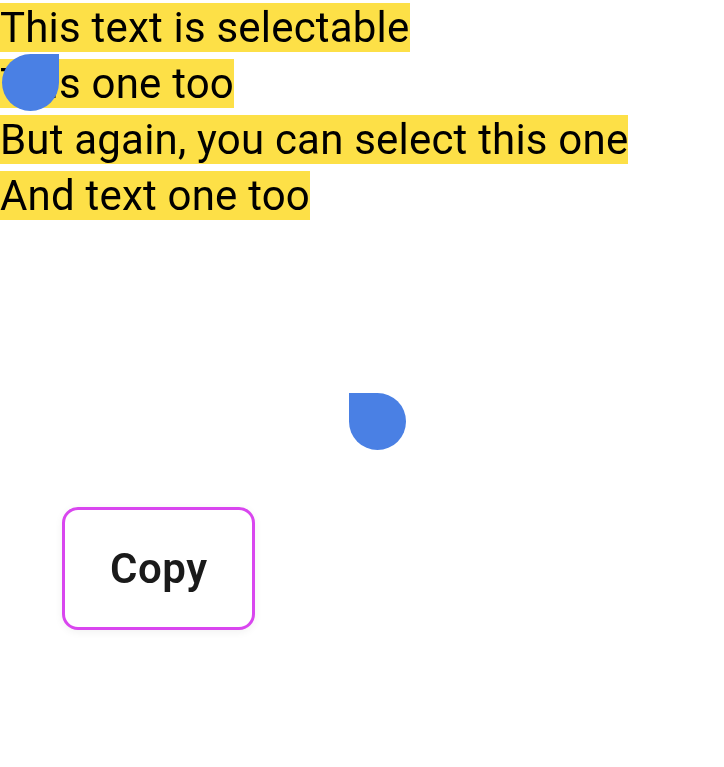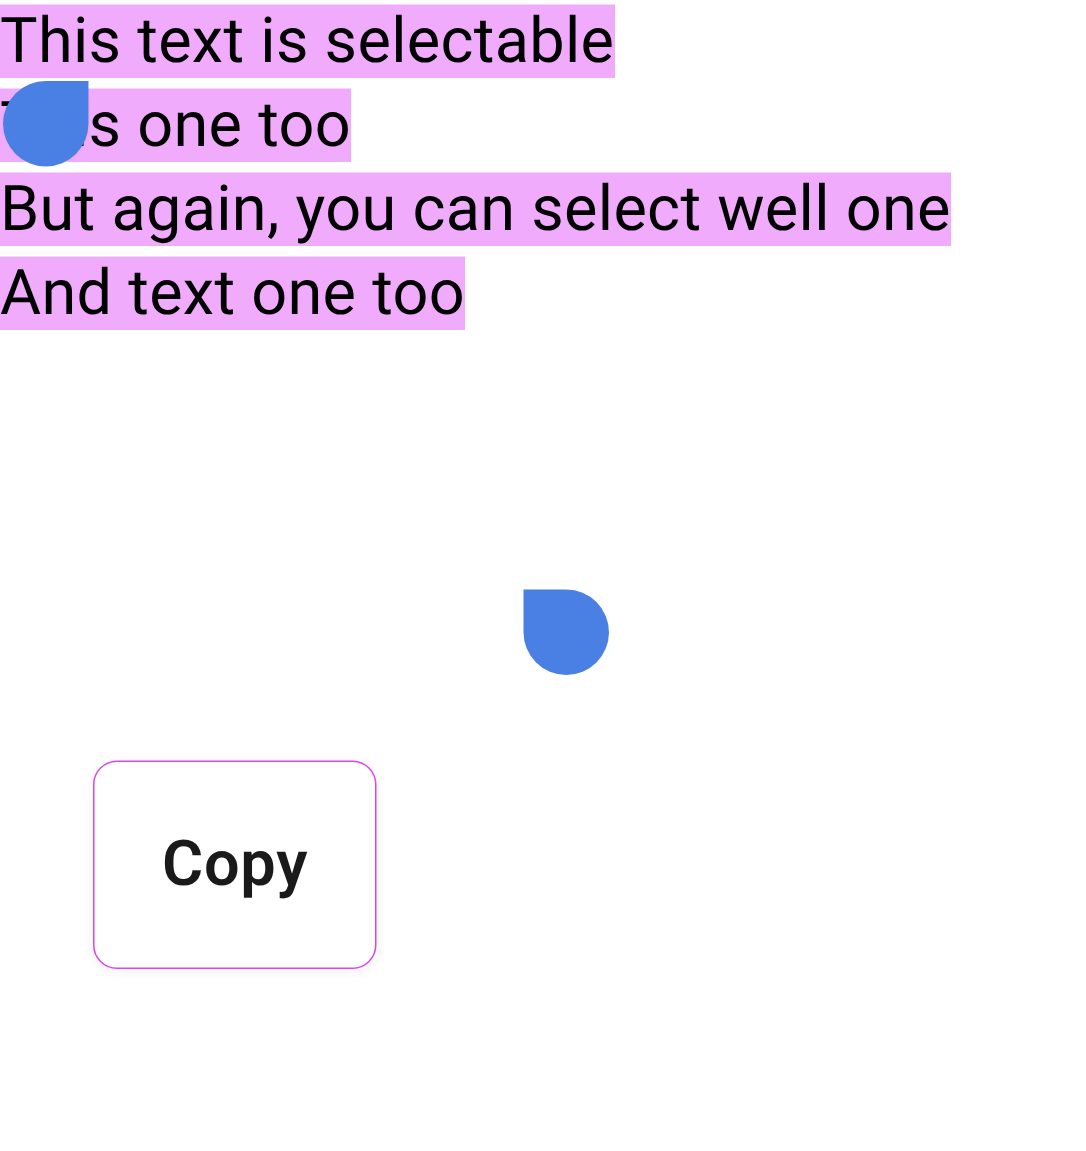--- a/index.html
+++ b/index.html
@@ -20,21 +20,21 @@
     }
     .text-line {
       font-size: 42px;
       line-height: 1.33;
       font-weight: 400;
       color: #000;
       letter-spacing: 0.2px;
       white-space: nowrap;
     }
     .text-line.selected span {
-      background-color: #f0abfc;
+      background-color: #fde047;
     }
     .selection-handle {
       position: absolute;
       width: 57px;
       height: 57px;
       background: #4a80e4;
       border-radius: 50%;
     }
     .handle-start {
       top: 54px;
@@ -44,40 +44,40 @@
     .handle-end {
       top: 393px;
       left: 349px;
       border-top-left-radius: 0;
     }
     .copy-menu {
       position: absolute;
       top: 507px;
       left: 62px;
       background: #ffffff;
-      border: 1px solid #d946ef;
+      border: 3px solid #d946ef;
       border-radius: 16px;
-      padding: 44px 45px;
+      padding: 34px 45px;
       box-shadow: 0 2px 8px rgba(0,0,0,0.06);
     }
     .copy-button {
       font-size: 42px;
       font-weight: 600;
       color: #1a1a1a;
       letter-spacing: 0.5px;
       user-select: none;
     }
   </style>
 </head>
 <body>
 
 <div class="text-container">
   <div class="text-line selected"><span>This text is selectable</span></div>
   <div class="text-line selected"><span>This one too</span></div>
-  <div class="text-line selected"><span>But again, you can select well one</span></div>
+  <div class="text-line selected"><span>But again, you can select this one</span></div>
   <div class="text-line selected"><span>And text one too</span></div>
 </div>
 
 <div class="selection-handle handle-start"></div>
 <div class="selection-handle handle-end"></div>
 
 <div class="copy-menu">
   <div class="copy-button">Copy</div>
 </div>
 

